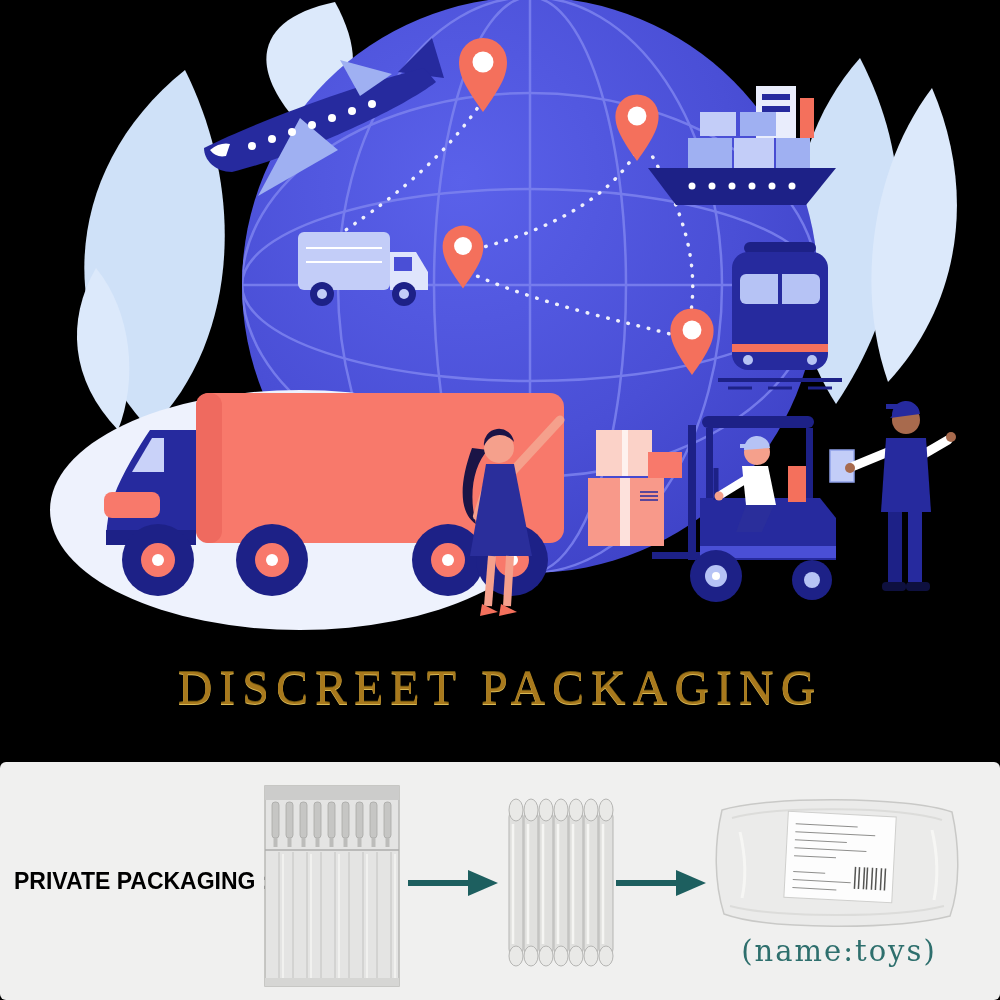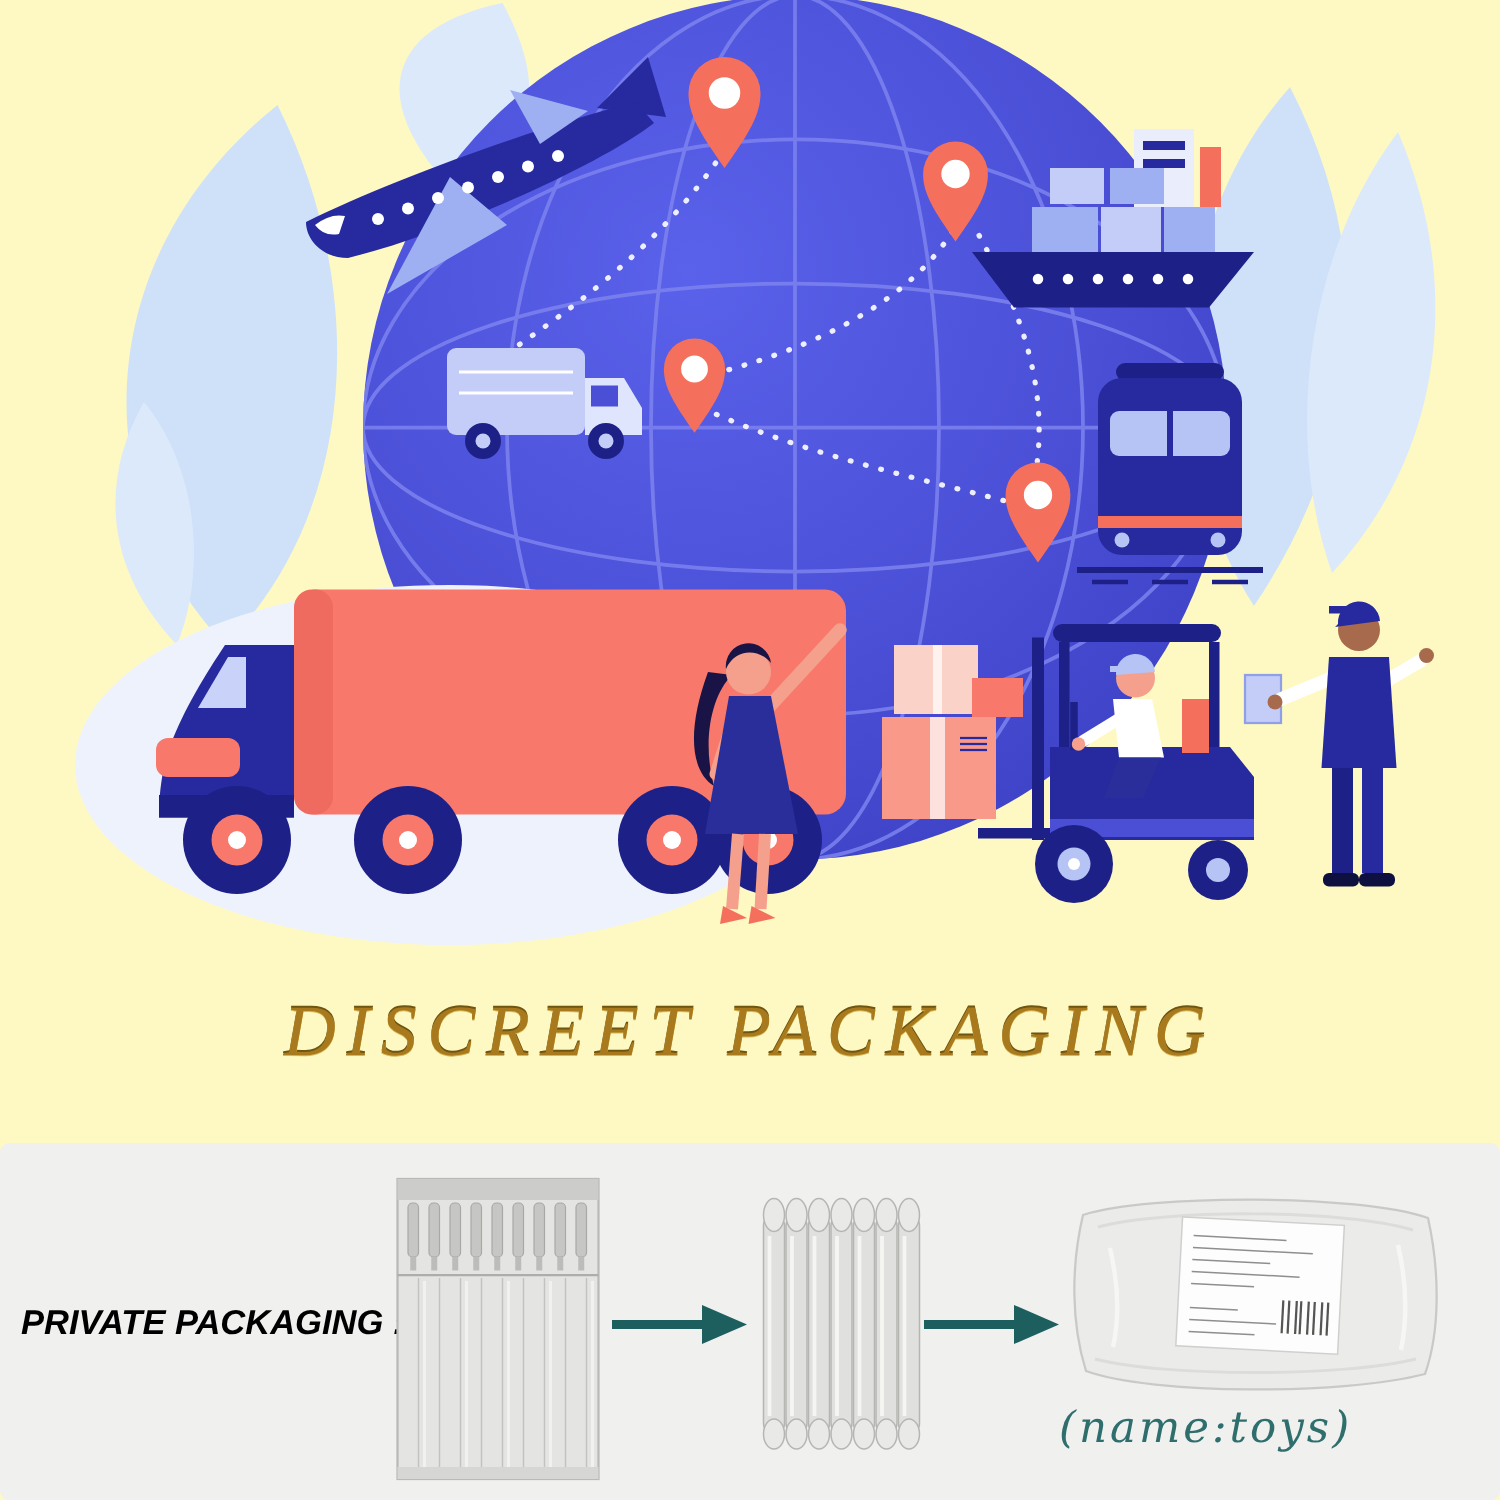--- a/index.html
+++ b/index.html
@@ -1,18 +1,18 @@
 <!DOCTYPE html>
 <html><head>
 <meta charset="utf-8">
 <style>
   html,body { margin:0; padding:0; background:#ffffff; }
   .page {
     position:relative; width:1000px; height:1000px; overflow:hidden;
-    background:#fef9c3; font-family:"Liberation Sans", sans-serif;font-style:italic;
+    background:#000000; font-family:"Liberation Sans", sans-serif;
   }
   .illustration { position:absolute; top:0; left:0; width:1000px; height:640px; }
   .main-title {
     position:absolute; top:660px; left:0; width:1000px; text-align:center;
     font-family:"Liberation Serif", serif; font-weight:500;
     font-size:48px; letter-spacing:7px; color:#a8791d;
     text-shadow:0 1px 0 #d8b955, 0 -1px 0 #6e5510;
   }
   .panel {
     position:absolute; top:762px; left:0; width:1000px; height:238px;
@@ -21,21 +21,21 @@
   .panel-label {
     position:absolute; left:14px; top:106px;
     font-size:23px; font-weight:bold; color:#000000; white-space:nowrap;
   }
   .step1 { position:absolute; left:262px; top:22px; }
   .step2 { position:absolute; left:506px; top:26px; }
   .step3 { position:absolute; left:706px; top:26px; }
   .arrow1 { position:absolute; left:408px; top:106px; }
   .arrow2 { position:absolute; left:616px; top:106px; }
   .pkg-name {
-    position:absolute; left:706px; top:172px; width:266px; text-align:left;
+    position:absolute; left:706px; top:172px; width:266px; text-align:center;
     font-family:"DejaVu Serif", serif; font-size:29px; color:#2e6f6d;
     letter-spacing:2px;
   }
 </style>
 </head>
 <body>
 
 <div class="page">
 
   <svg class="illustration" viewBox="0 0 1000 640" xmlns="http://www.w3.org/2000/svg">

